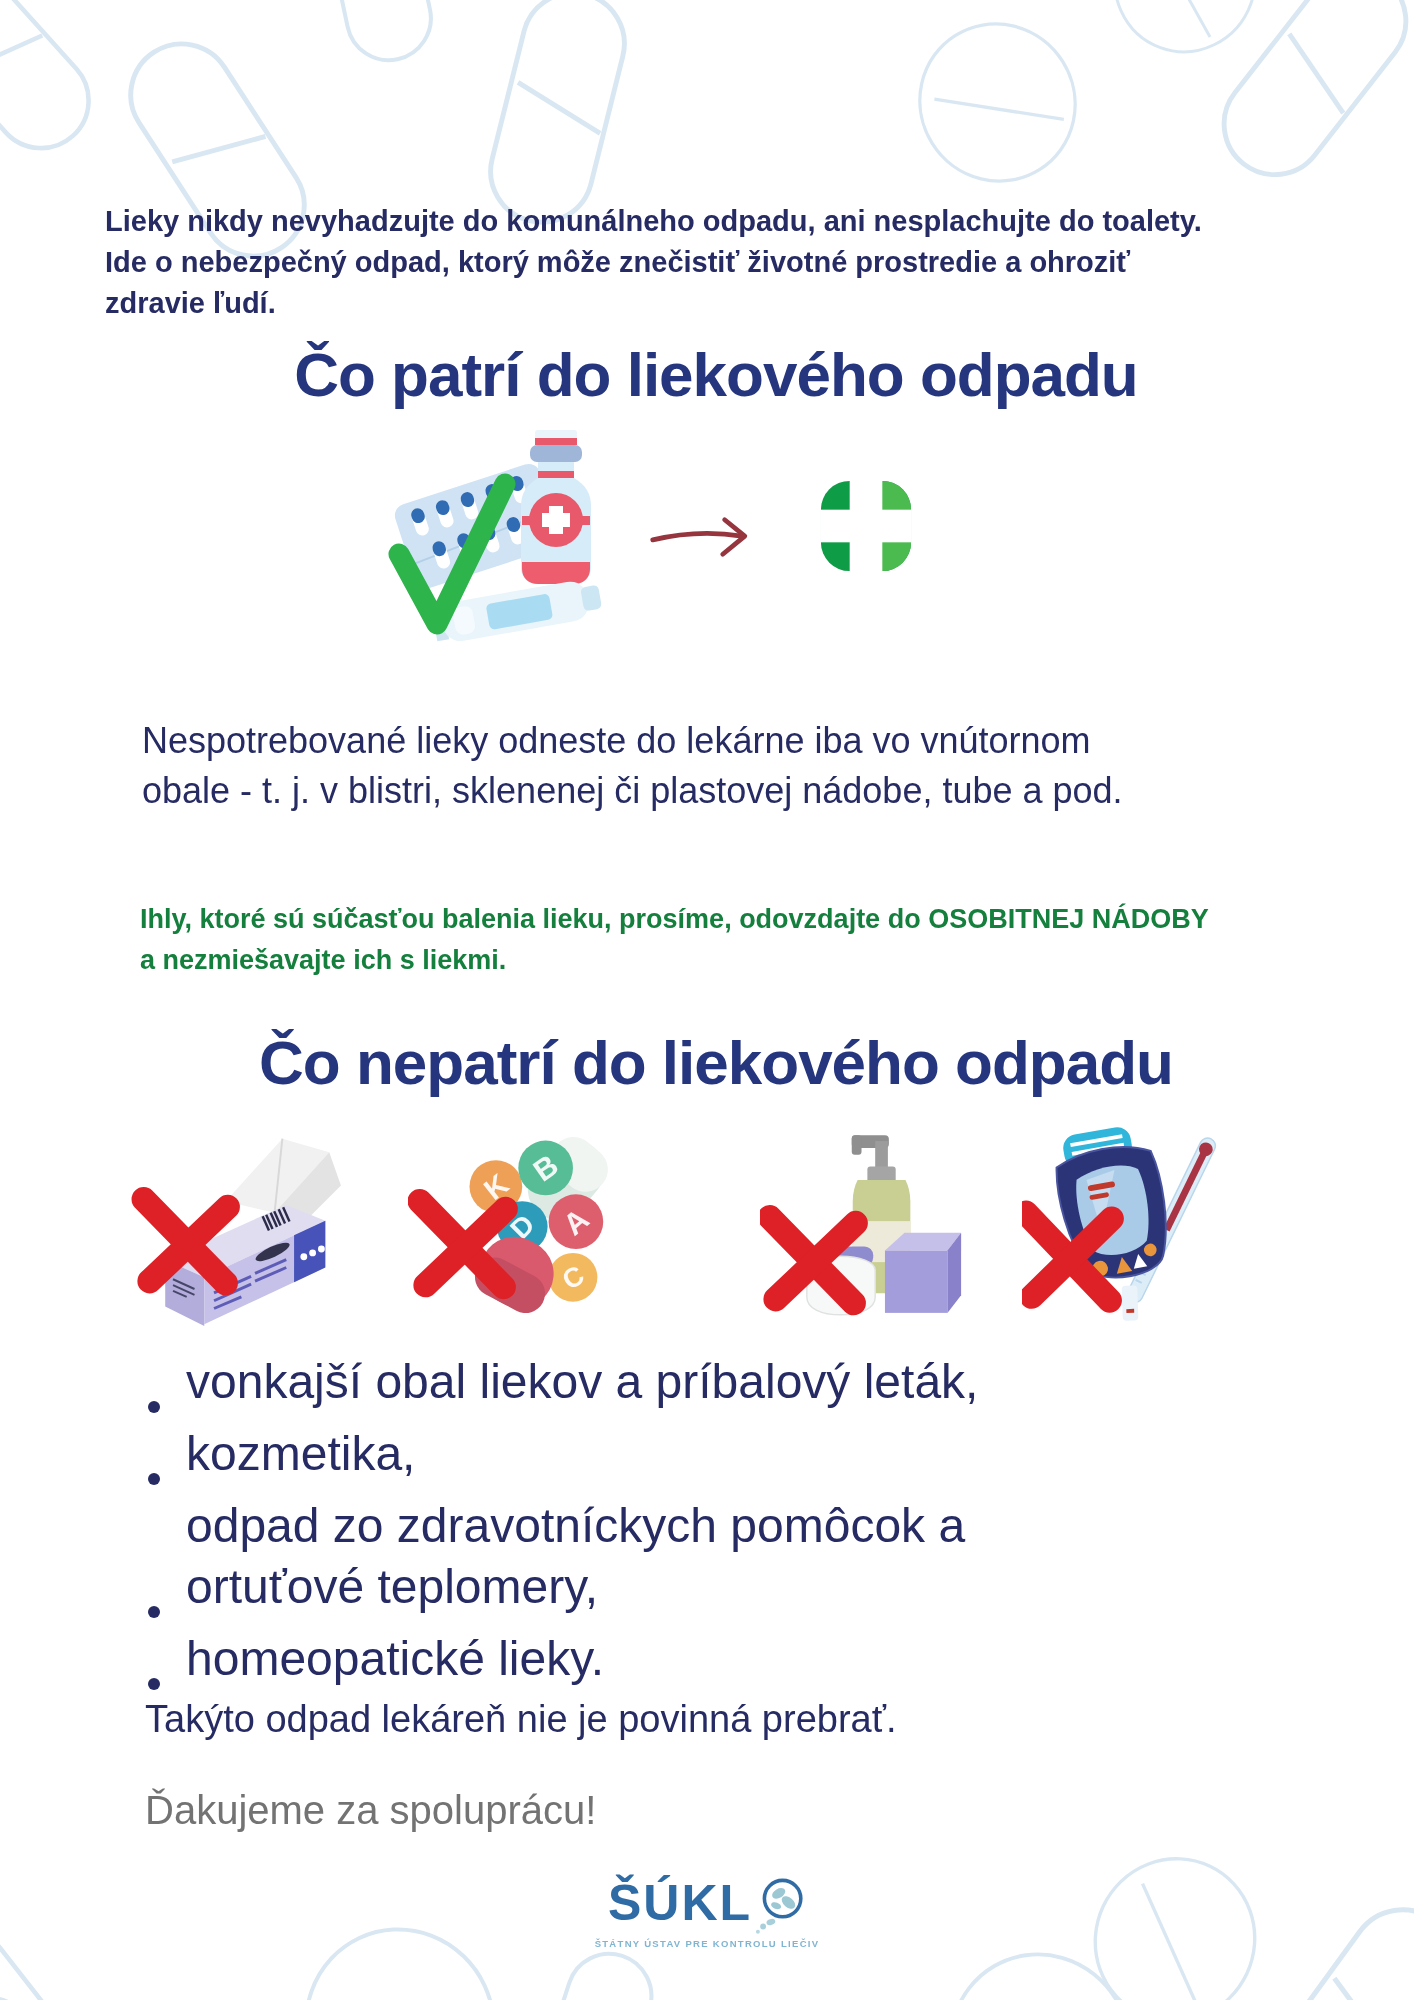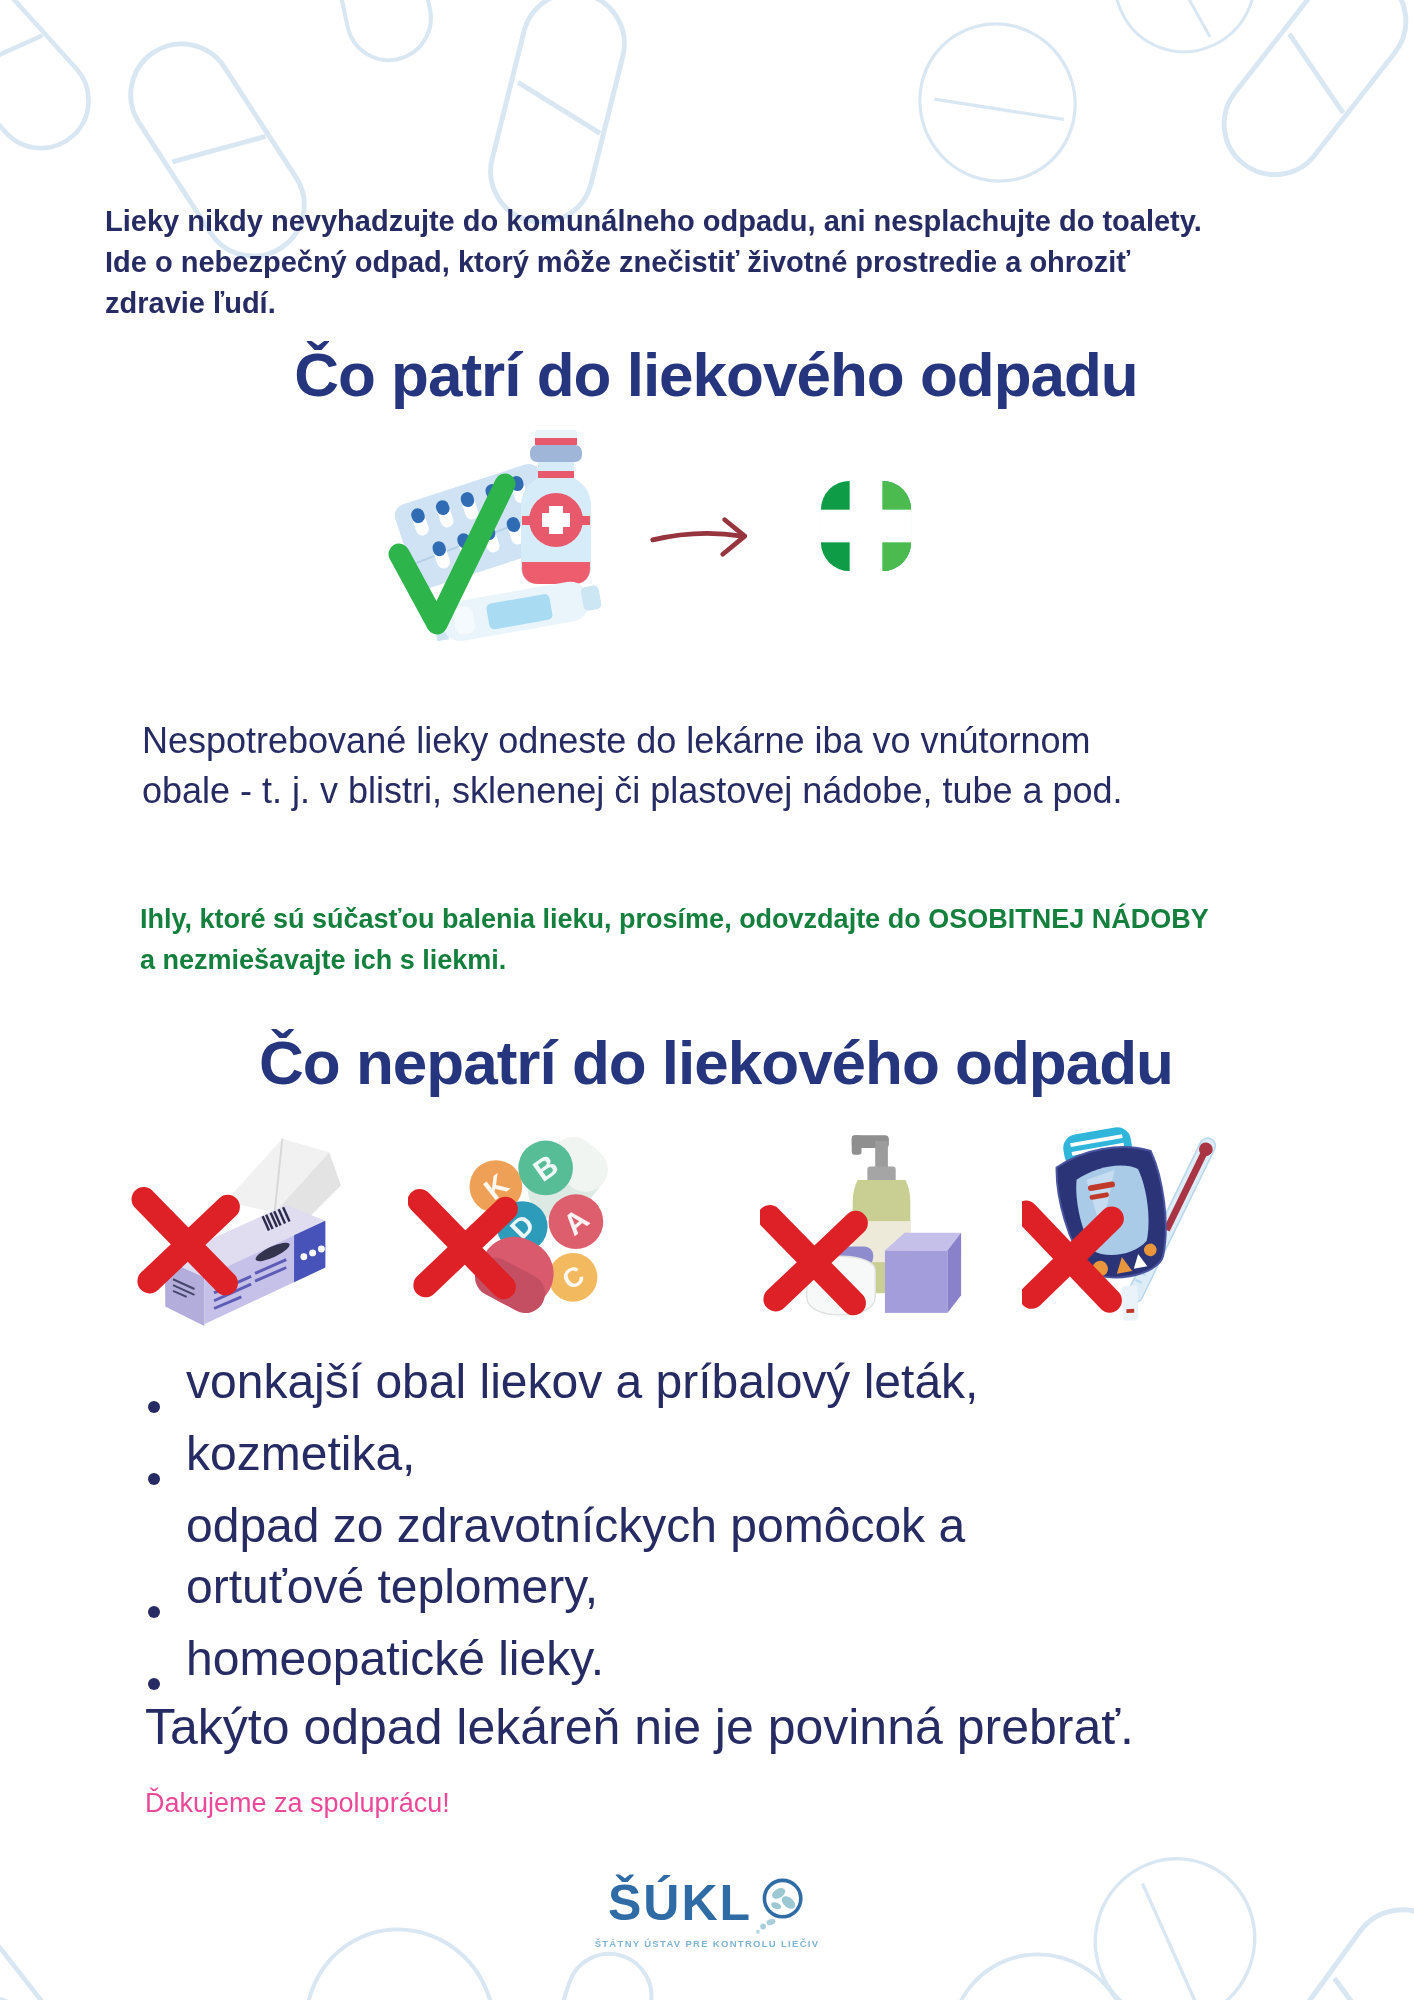--- a/index.html
+++ b/index.html
@@ -33,22 +33,22 @@
     margin:0; padding:0; list-style:none;
   }
   .bullets li {
     display:flex; align-items:flex-end;
     font-size:48px; line-height:1.27; color:#262b63; margin-bottom:11px;
   }
   .bullets .dot {
     flex:none; width:12px; height:12px; border-radius:50%;
     background:#262b63; margin:17px 26px 0 0;
   }
-  .closing-note { position:absolute; left:145px; top:1698px; font-size:50px; color:#262b63; margin:0; }
-  .closing-thanks { position:absolute; left:145px; top:1788px; font-size:27px; color:#ec4899; margin:0; }
+  .closing-note { position:absolute; left:145px; top:1698px; font-size:38px; color:#262b63; margin:0; }
+  .closing-thanks { position:absolute; left:145px; top:1788px; font-size:40px; color:#737373; margin:0; }
   .footer {
     position:absolute; left:0; top:1876px; width:100%;
     display:flex; flex-direction:column; align-items:center;justify-content:space-between;
   }
   .footer-row { display:flex; align-items:flex-start; }
   .logo-text {
     font-size:50px; font-weight:bold; color:#2f6ba4; letter-spacing:2px; line-height:1.1;
   }
   .logo-subtitle {
     margin-top:0px; font-size:9.5px; font-weight:bold; color:#7fb5d2; letter-spacing:1.3px;

